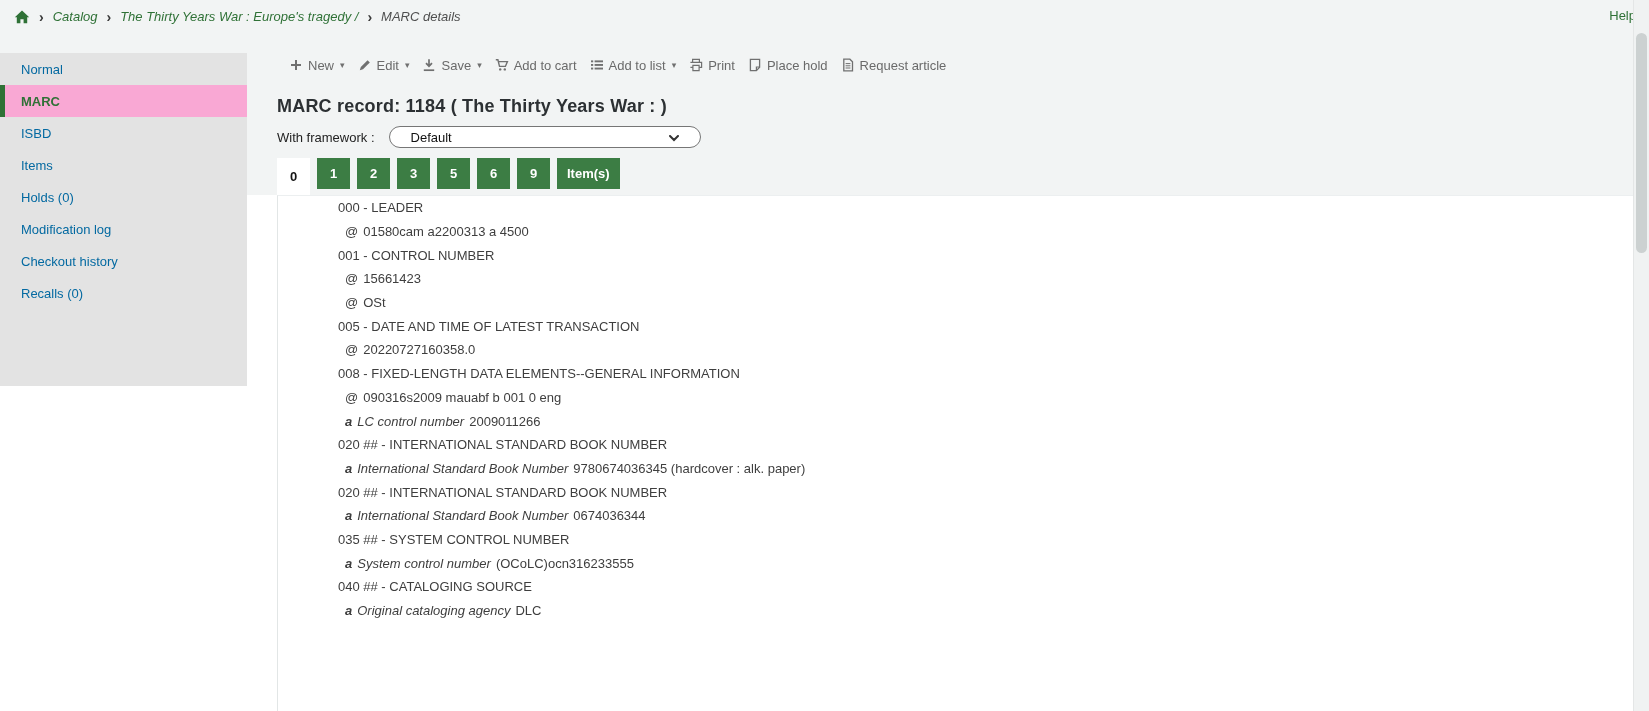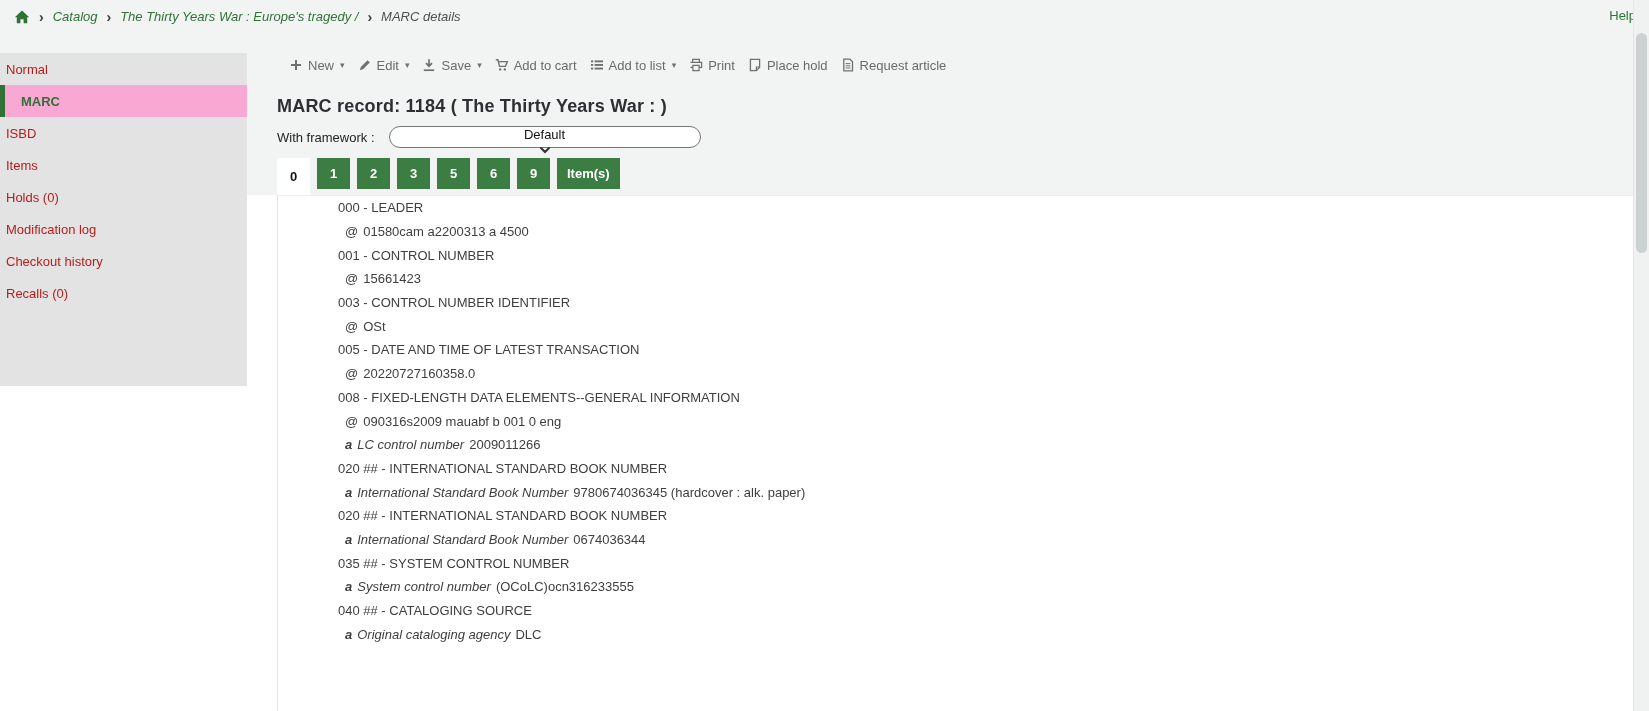--- a/index.html
+++ b/index.html
@@ -15,35 +15,35 @@
 
   
   .crumbbar{position:absolute; left:0; top:0; width:1649px; height:33px; display:flex; align-items:center; padding:0 14px; font-size:13px;}
   .crumb-sep{font-weight:bold; color:#3a3a3a; margin:0 9px; font-size:14px;}
   .crumb-link{color:var(--link); font-style:italic; cursor:pointer; text-decoration:none;}
   .crumb-current{color:#4f4f4f; font-style:italic;}
   .help-link{position:absolute; right:13px; top:8px; color:var(--link); font-size:13px; cursor:pointer;}
 
   
   .sidebar{position:absolute; left:0; top:53px; width:247px; height:333px; background:var(--sidebg);}
-  .side-item{height:32px; display:flex; align-items:center; padding-left:6px; font-size:13px; color:#b91c1c; cursor:pointer;}
+  .side-item{height:32px; display:flex; align-items:center; padding-left:21px; font-size:13px; color:#0369a1; cursor:pointer;}
   .side-item.active{background:#f9a8d4; border-left:5px solid var(--link); padding-left:16px; color:var(--link); font-weight:bold;}
 
   
   .toolbar{position:absolute; left:289px; top:53px; height:24px; display:flex; align-items:center; gap:13px;}
   .tb-btn{display:flex; align-items:center; gap:5px; background:none; border:none; color:var(--tbtext); font-size:13px; font-family:inherit; cursor:pointer; white-space:nowrap;}
   .tb-btn .icn{display:inline-flex; width:14px; height:14px; color:#707070;}
   .tb-btn .icn svg{width:14px; height:14px;}
   .tb-caret{font-size:9px; color:#707070; margin-left:1px;}
 
   
   .page-title{position:absolute; left:277px; top:96px; font-size:18px; font-weight:bold; color:#2c3033; letter-spacing:.2px;}
   .framework{position:absolute; left:277px; top:126px; display:flex; align-items:center;}
   .fw-label{font-size:13px; font-weight:normal; color:#222; margin-right:14px;}
-  .fw-select{width:312px; height:22px; background:#fff; border:1px solid #767676; border-radius:11px; display:flex; align-items:center; justify-content:space-between; padding:0 21px; font-size:13px; color:#111; cursor:pointer;flex-direction:column;}
+  .fw-select{width:312px; height:22px; background:#fff; border:1px solid #767676; border-radius:11px; display:flex; align-items:center; justify-content:space-between; padding:0 21px; font-size:13px; color:#111; cursor:pointer;}
   .fw-select svg{width:10px; height:7px;}
 
   
   .tabs{position:absolute; left:277px; top:158px; display:flex; gap:7px; align-items:flex-start;}
   .tab{min-width:33px; height:31px; padding:0 10px; background:var(--accent); color:#fff; font-size:13px; font-weight:bold; display:flex; align-items:center; justify-content:center; cursor:pointer;}
   .tab.active{background:#fff; color:#141414; height:37px;}
 
   
   .panel{position:absolute; left:277px; top:195px; width:1356px; height:516px; background:#fff; border-left:1px solid #e2e6e6; border-top:1px solid #eceff0;padding-left:48px;}
   .marc-line{height:23.7px; display:flex; align-items:center; font-size:13px; color:var(--txt); white-space:nowrap;}
@@ -203,21 +203,20 @@
       <div class="marc-line tag">000 - LEADER</div>
       <div class="marc-line sub">
         <span class="sf-code">@</span>
         <span class="sf-value">01580cam a2200313 a 4500</span>
       </div>
       <div class="marc-line tag">001 - CONTROL NUMBER</div>
       <div class="marc-line sub">
         <span class="sf-code">@</span>
         <span class="sf-value">15661423</span>
       </div>
-      <div class="marc-line tag">003 - CONTROL NUMBER IDENTIFIER</div>
       <div class="marc-line sub">
         <span class="sf-code">@</span>
         <span class="sf-value">OSt</span>
       </div>
       <div class="marc-line tag">005 - DATE AND TIME OF LATEST TRANSACTION</div>
       <div class="marc-line sub">
         <span class="sf-code">@</span>
         <span class="sf-value">20220727160358.0</span>
       </div>
       <div class="marc-line tag">008 - FIXED-LENGTH DATA ELEMENTS--GENERAL INFORMATION</div>

